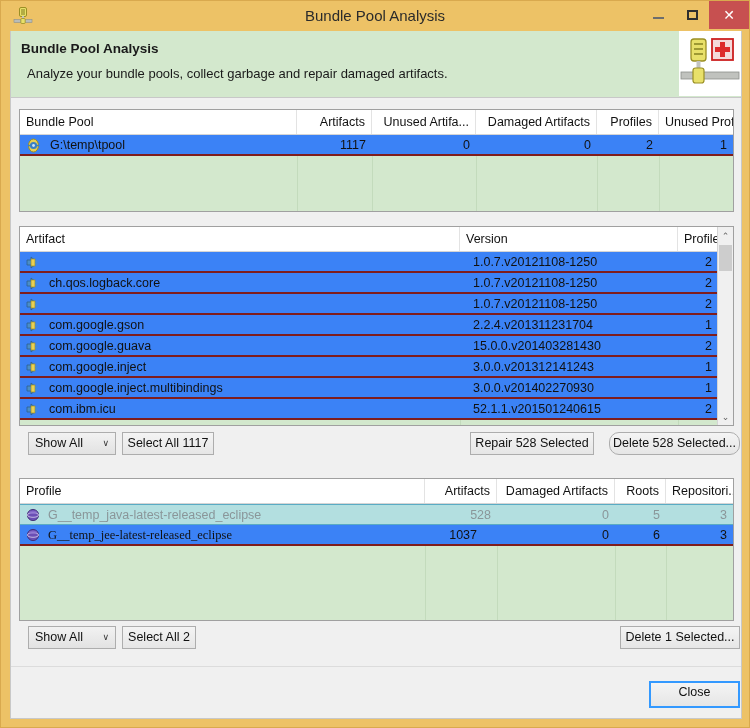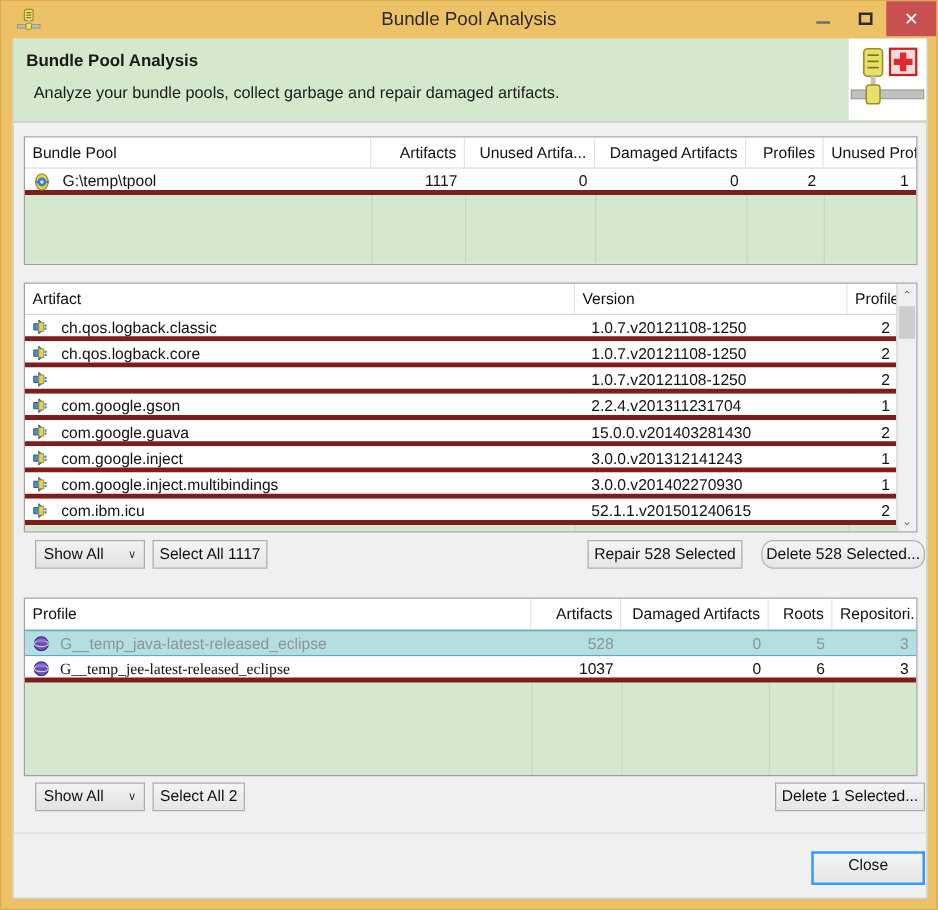--- a/index.html
+++ b/index.html
@@ -108,22 +108,22 @@
   }
   .th.last { border-right: none; }
   .th.num { text-align: right; }
   .tbody {
     position: absolute; left: 0; top: 25px; right: 0; bottom: 0;
     background: #d3e8cd;
   }
   .row {
     position: relative;
     height: 21px;
-    border-bottom: 4px solid #7f1d1d;
-    background: #ffffff;
+    border-bottom: 2px solid #7f1d1d;
+    background: #3b82f6;
   }
   .row.sel {
     background: #b3dfe0;
     border-top: 1px solid #5aabc4;
     border-bottom: 1px solid #5aabc4;
     height: 21px;
   }
   .cell {
     position: absolute; top: 0;
     height: 20px; line-height: 20px;
@@ -304,21 +304,20 @@
         <div class="colsep" style="left:440px;"></div>
         <div class="colsep" style="left:658px;"></div>
         <div id="artifact-rows">
             <div class="row">
               <span class="cell-ico" style="left:6px;"><svg width="15" height="13" viewBox="0 0 15 13">
                   <polygon points="1,4 5,4 5,1 8,3.5 8,9.5 5,12 5,9 1,9" fill="#4a8ec9" stroke="#2d5f8e" stroke-width="0.8"></polygon>
                   <rect x="5" y="3" width="4" height="7" fill="#e8d055" stroke="#9a8f24" stroke-width="0.7"></rect>
                   <rect x="9.5" y="4.5" width="1.8" height="1.8" fill="#4a8ec9"></rect>
                   <rect x="9.5" y="7" width="1.8" height="1.8" fill="#4a8ec9"></rect>
                 </svg></span>
-              <span class="cell" style="left:23px; width:410px;">ch.qos.logback.classic</span>
               <span class="cell" style="left:447px; width:205px;">1.0.7.v20121108-1250</span>
               <span class="cell num" style="left:658px; width:40px;">2</span>
             </div>
             <div class="row">
               <span class="cell-ico" style="left:6px;"><svg width="15" height="13" viewBox="0 0 15 13">
                   <polygon points="1,4 5,4 5,1 8,3.5 8,9.5 5,12 5,9 1,9" fill="#4a8ec9" stroke="#2d5f8e" stroke-width="0.8"></polygon>
                   <rect x="5" y="3" width="4" height="7" fill="#e8d055" stroke="#9a8f24" stroke-width="0.7"></rect>
                   <rect x="9.5" y="4.5" width="1.8" height="1.8" fill="#4a8ec9"></rect>
                   <rect x="9.5" y="7" width="1.8" height="1.8" fill="#4a8ec9"></rect>
                 </svg></span>
@@ -436,21 +435,21 @@
               <span class="cell num" style="left:595px; width:51px;">5</span>
               <span class="cell num" style="left:646px; width:67px;">3</span>
             </div>
             <div class="row">
               <span class="cell-ico" style="left:6px;"><svg width="14" height="14" viewBox="0 0 14 14">
                   <circle cx="7" cy="7" r="5.6" fill="#6b4fb5" stroke="#3d2b73" stroke-width="0.9"></circle>
                   <ellipse cx="7" cy="7" rx="5.6" ry="2.3" fill="none" stroke="#cfc6e8" stroke-width="0.9"></ellipse>
                   <ellipse cx="7" cy="4.3" rx="4.2" ry="1.6" fill="#8b70cf" opacity="0.75"></ellipse>
                 </svg></span>
               <span class="cell" style="left:22px; width:378px;font-family:Liberation Serif, serif;">G__temp_jee-latest-released_eclipse</span>
-              <span class="cell num" style="left:405px; width:72px;">1037</span>
+              <span class="cell num" style="left:391px; width:72px;">1037</span>
               <span class="cell num" style="left:477px; width:118px;">0</span>
               <span class="cell num" style="left:595px; width:51px;">6</span>
               <span class="cell num" style="left:646px; width:67px;">3</span>
             </div>
           </div>
       </div>
     </div>
 
     <div id="profile-toolbar" style="position:absolute; left:0; top:592px; width:730px; height:36px;">
       <div class="combo" style="left:17px; top:3px; width:88px;">

